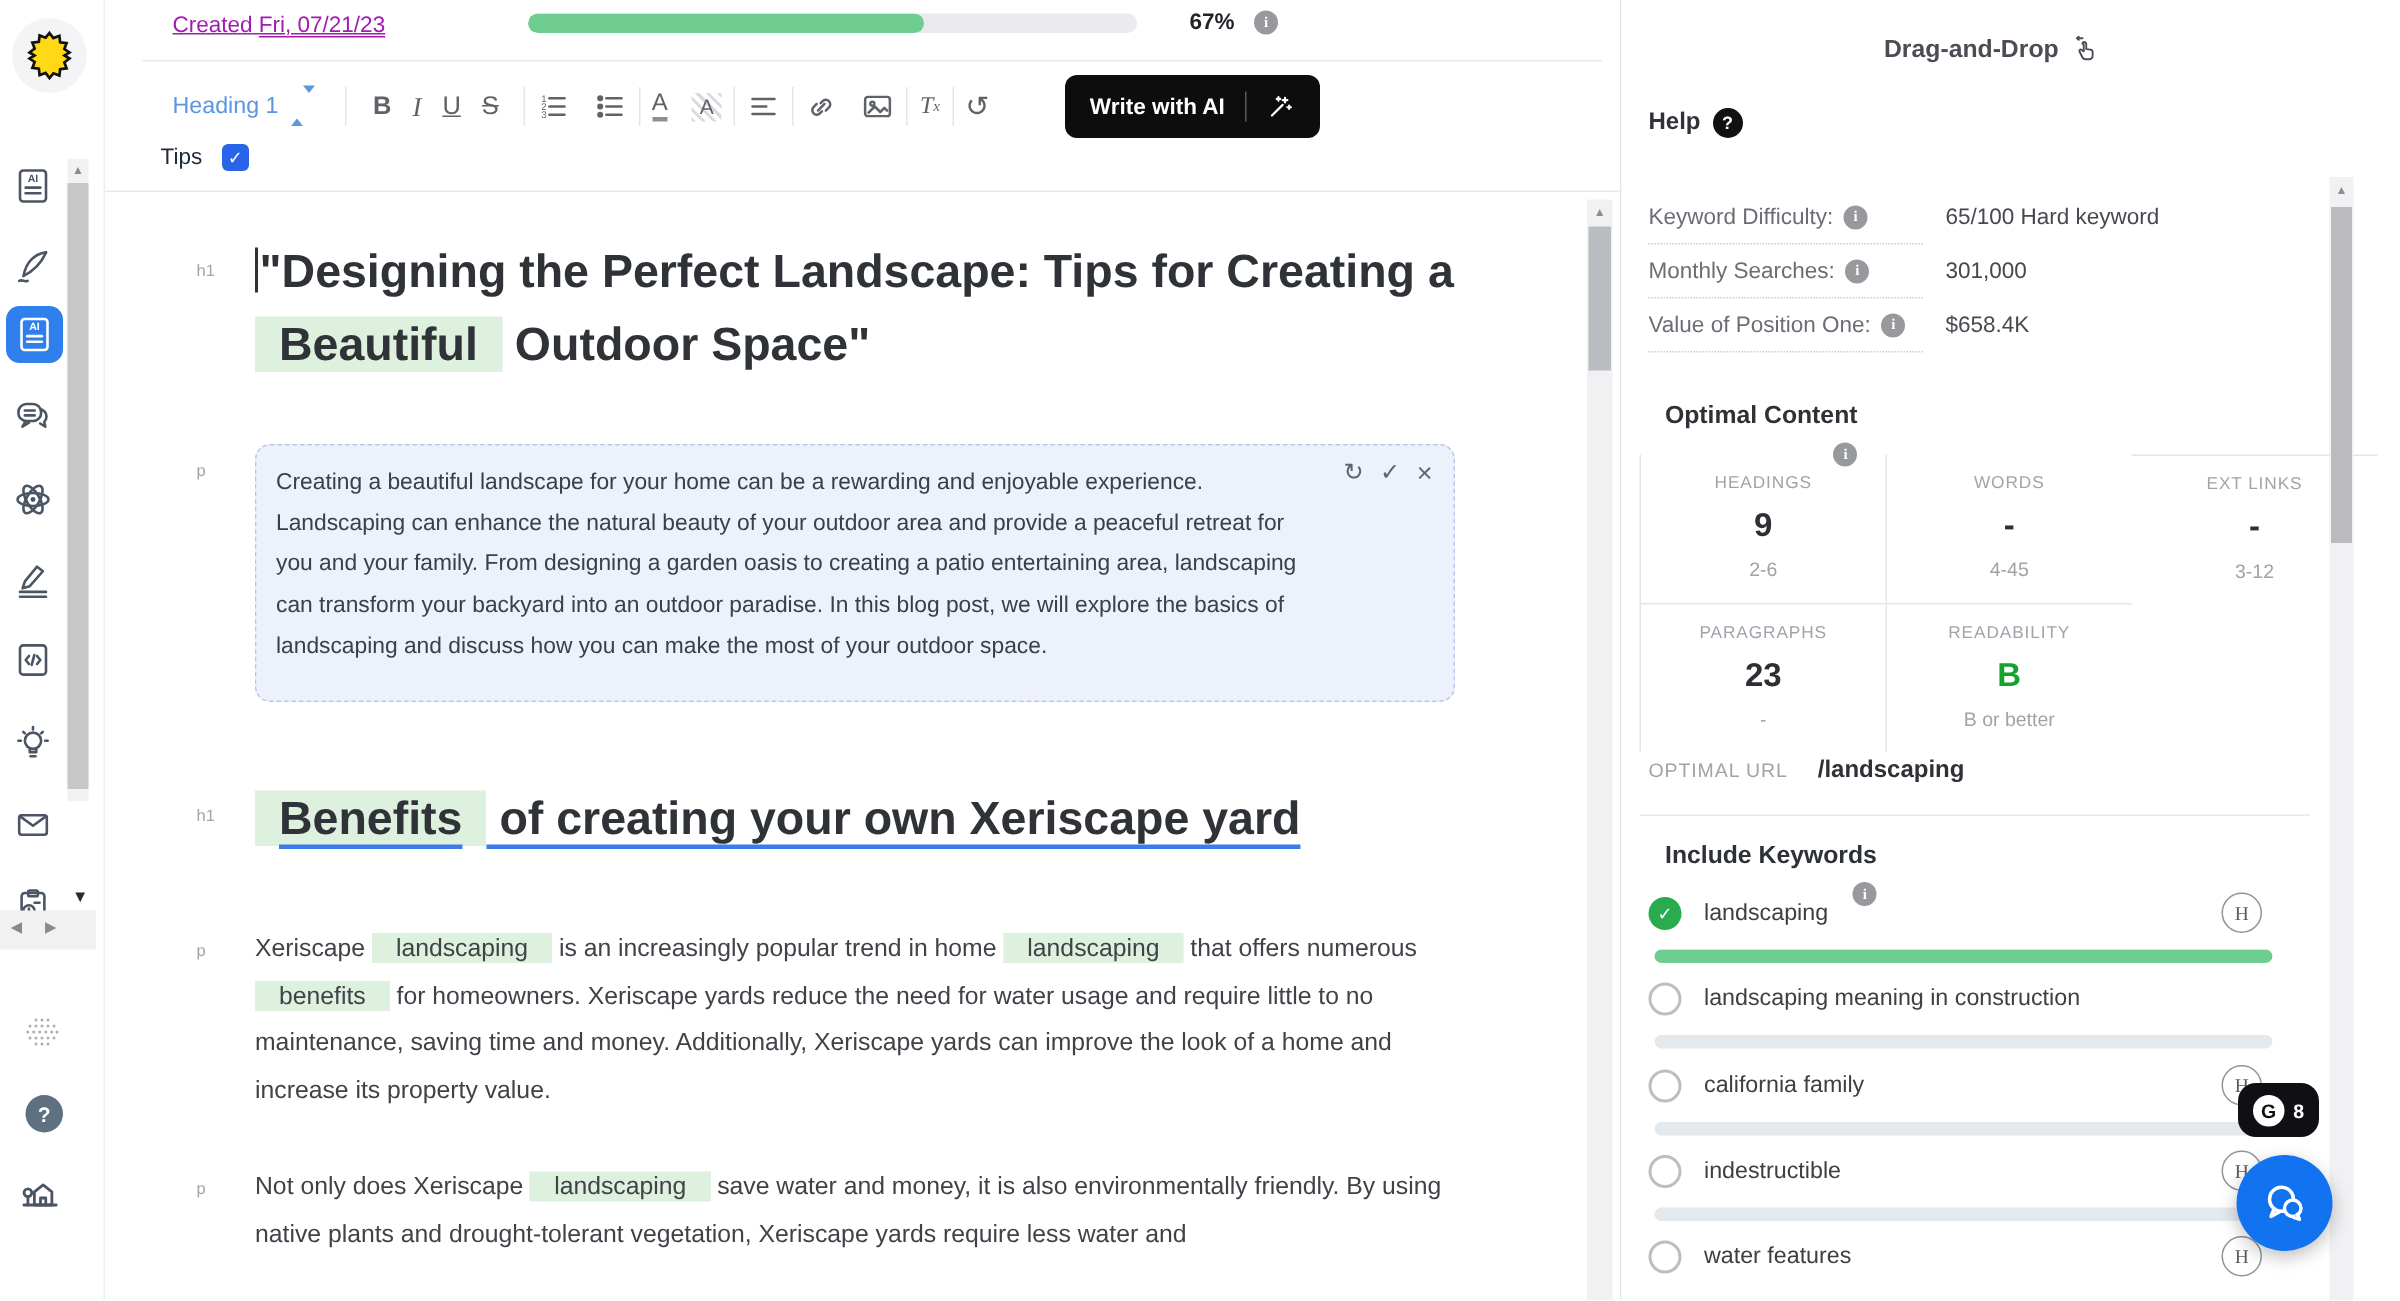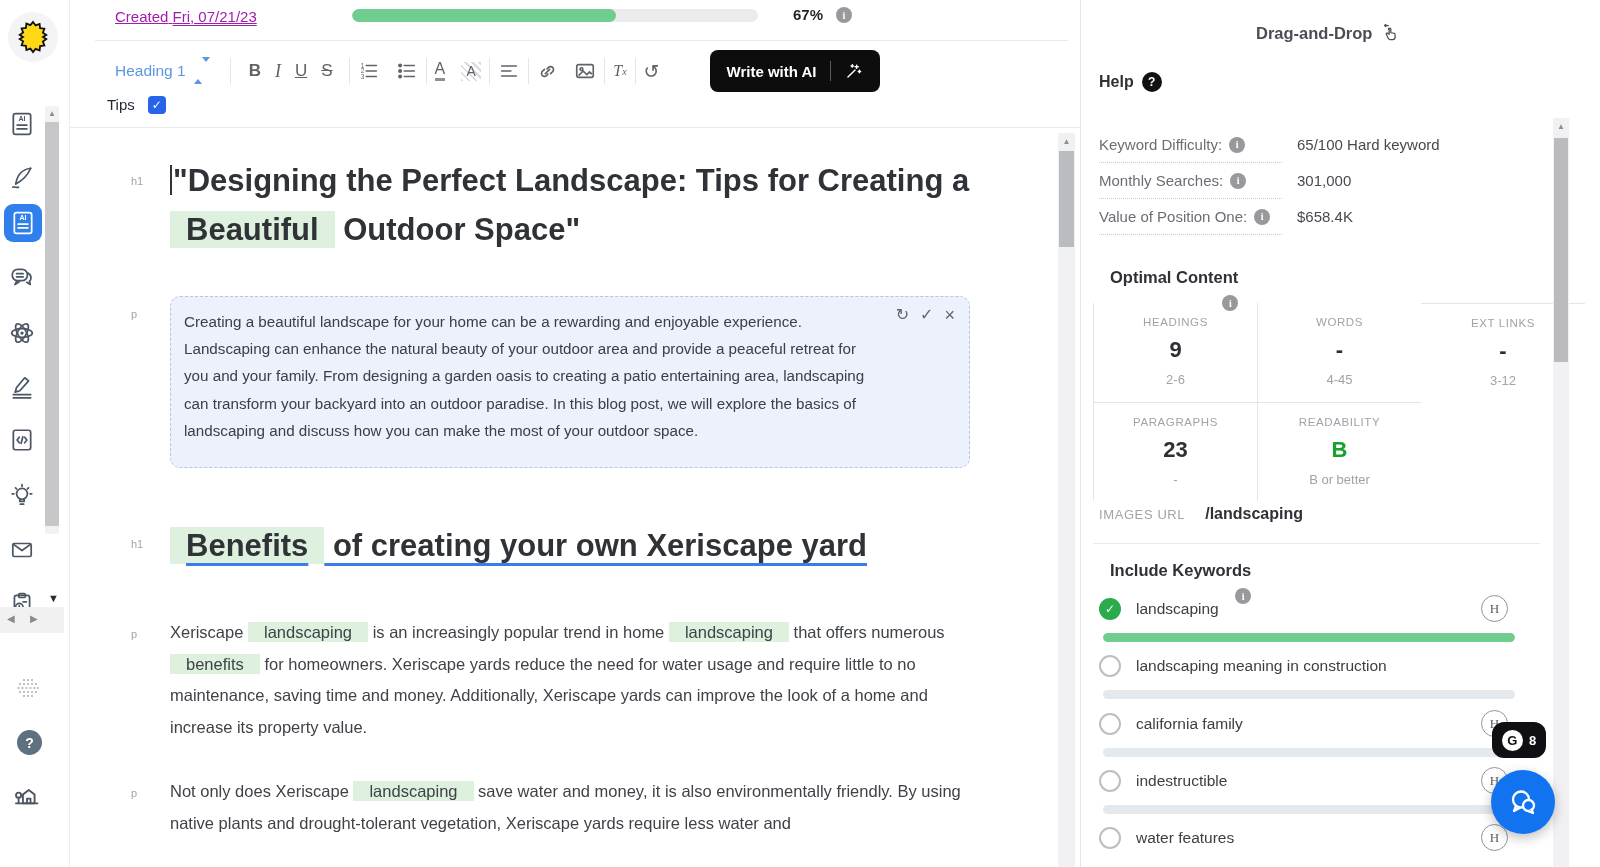--- a/index.html
+++ b/index.html
@@ -458,21 +458,21 @@
           <div class="m-range">-</div>
         </div>
       <div class="mcell bl bt">
           <div class="m-label">READABILITY</div>
           <div class="m-value green">B</div>
           <div class="m-range">B or better</div>
         </div>
     </div>
 
     <div class="url-row">
-      <span class="url-lab">IMAGES URL</span>
+      <span class="url-lab">OPTIMAL URL</span>
       <span class="url-val">/landscaping</span>
     </div>
     <div class="panel-hr"></div>
 
     <div class="sec-title" style="top:561px">
       <span>Include Keywords</span>
         <span class="info-dot">i</span>
     </div>
 
     <div class="kw-row" style="top:595px">

